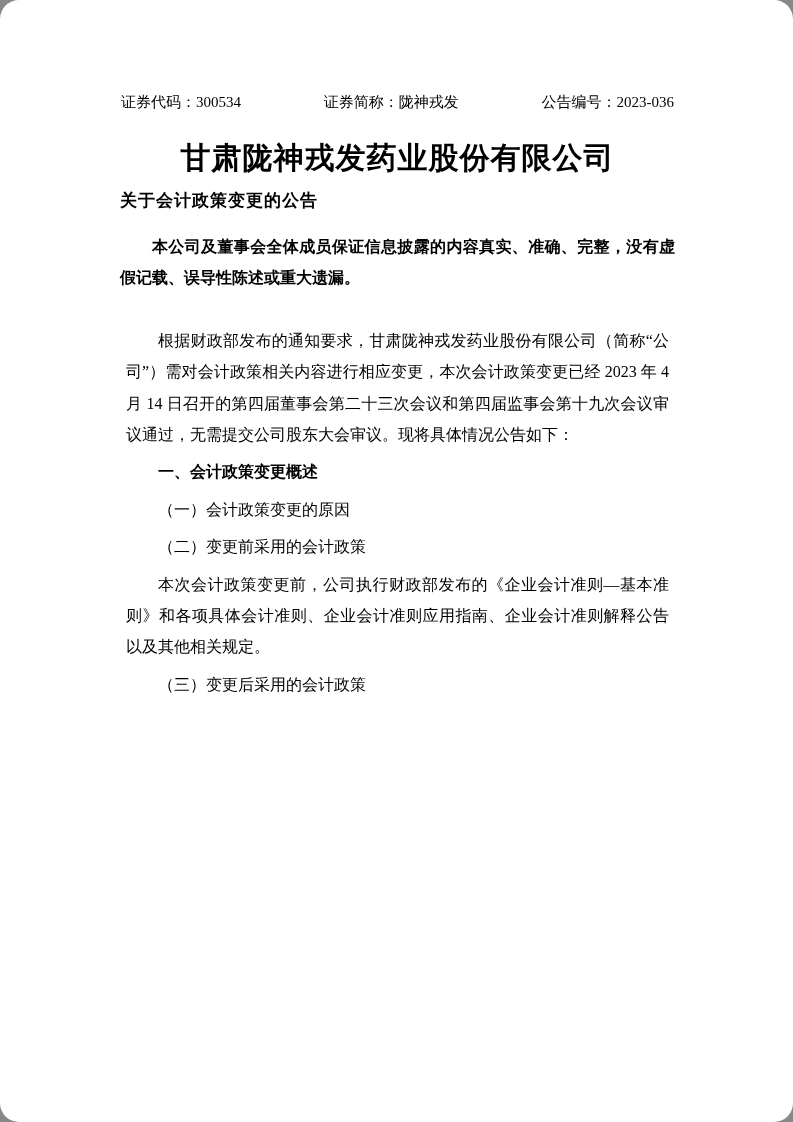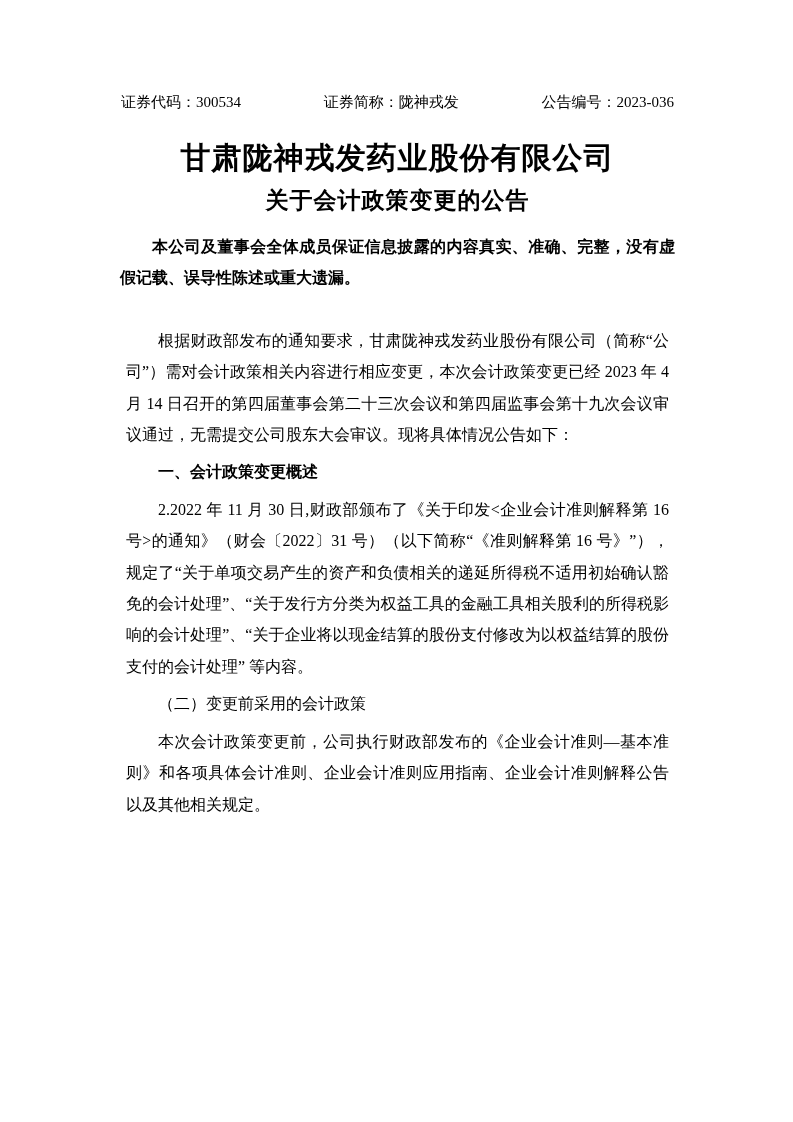--- a/index.html
+++ b/index.html
@@ -7,20 +7,21 @@
     position: relative;
     width: 793px;
     height: 1122px;
     margin: 0 auto;
     background: #ffffff;
     box-sizing: border-box;
     padding: 93px 118px 0 120px;
     color: #000000;
     font-family: "Liberation Serif", "DejaVu Serif", serif;
     overflow: hidden;
+    border-radius: 19px;
   }
   .doc-header {
     display: flex;
     justify-content: space-between;
     align-items: baseline;
     font-size: 15px;
     line-height: 19px;
     padding: 0 1px;
   }
   .doc-header span { white-space: nowrap; }
@@ -28,22 +29,22 @@
     margin-top: 30px;
     text-align: center;
     font-size: 30px;
     font-weight: bold;
     line-height: 32px;
     font-family: "Liberation Serif", "DejaVu Serif", serif;
     letter-spacing: 1px;
   }
   .title-line2 {
     margin-top: 11px;
-    text-align: center;
-    font-size: 23px;
+    text-align: left;
+    font-size: 17px;
     font-weight: bold;
     line-height: 32px;
     letter-spacing: 1px;
   }
   .disclaimer {
     margin: 14px 0 31px 0;
     font-size: 16px;
     line-height: 31.4px;
     font-weight: bold;
     text-align: justify;
@@ -75,17 +76,18 @@
     <span>公告编号：2023-036</span>
   </div>
 
   <div class="title-line1">甘肃陇神戎发药业股份有限公司</div>
   <div class="title-line2">关于会计政策变更的公告</div>
 
   <div class="disclaimer">本公司及董事会全体成员保证信息披露的内容真实、准确、完整，没有虚假记载、误导性陈述或重大遗漏。</div>
 
   <p class="para">根据财政部发布的通知要求，甘肃陇神戎发药业股份有限公司（简称“公司”）需对会计政策相关内容进行相应变更，本次会计政策变更已经 2023 年 4 月 14 日召开的第四届董事会第二十三次会议和第四届监事会第十九次会议审议通过，无需提交公司股东大会审议。现将具体情况公告如下：</p>
   <p class="para h1">一、会计政策变更概述</p>
-  <p class="para">2.2022 年 11 月 30 日,财政部颁布了《关于印发&lt;企业会计准则解释第 16 号&gt;的通知》（财会〔2022〕31 号）（以下简称“《准则解释第 16 号》”），规定了“关于单项交易产生的资产和负债相关的递延所得税不适用初始确认豁免的会计处理”、“关于发行方分类为权益工具的金融工具相关股利的所得税影响的会计处理”、“关于企业将以现金结算的股份支付修改为以权益结算的股份支付的会计处理” 等内容。</p>
+  <p class="para h2">（一）会计政策变更的原因</p>
   <p class="para h2">（二）变更前采用的会计政策</p>
   <p class="para">本次会计政策变更前，公司执行财政部发布的《企业会计准则—基本准则》和各项具体会计准则、企业会计准则应用指南、企业会计准则解释公告以及其他相关规定。</p>
+  <p class="para h2">（三）变更后采用的会计政策</p>
 
 </div>
 
 </body></html>

